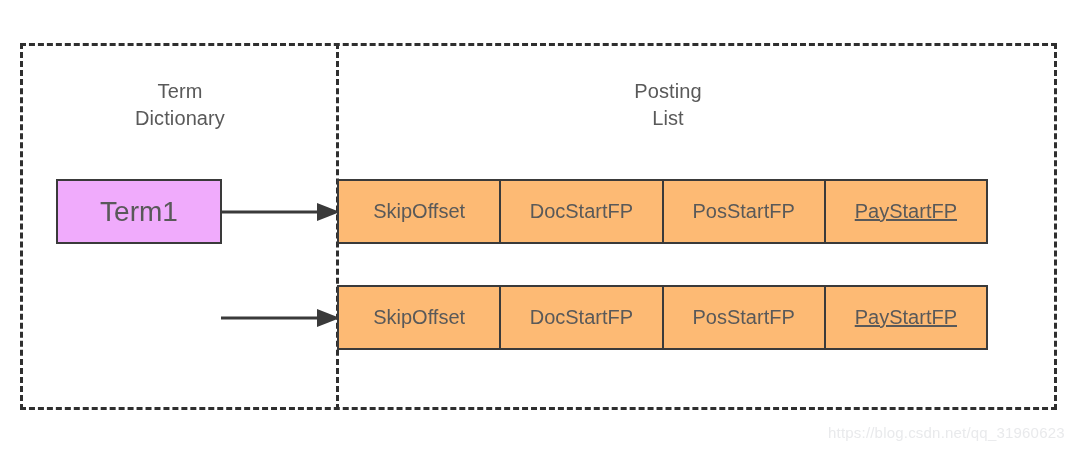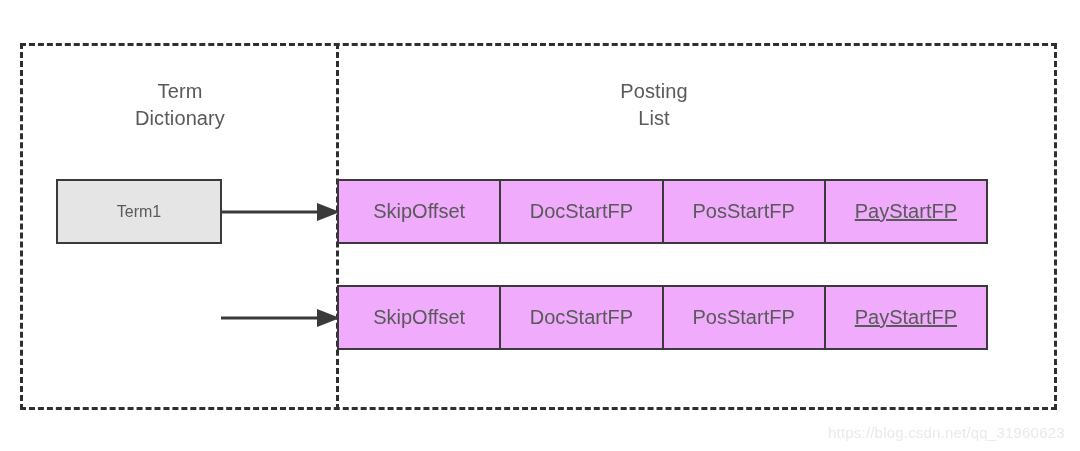--- a/index.html
+++ b/index.html
@@ -50,38 +50,38 @@
     text-align: center;
     white-space: pre-line;
     letter-spacing: 0.1px;
   }
   .caption-term-dictionary {
     left: 60px;
     top: 78px;
     width: 240px;
   }
   .caption-posting-list {
-    left: 534px;
+    left: 548px;
     top: 78px;
     width: 240px;
   }
 
   
   .term-box {
     position: absolute;
     box-sizing: border-box;
     width: 166px;
     height: 65px;
     border: 2.5px solid #3a3a3a;
-    background: #e5e5e5;
+    background: #f0abfc;
     display: flex;
     align-items: center;
     justify-content: center;
     color: #595959;
-    font-size: 16px;
+    font-size: 28px;
     text-align: right;
   }
   .term-box-1 { left: 56px; top: 179px; }
   .term-box-2 { left: 56px; top: 285px; }
 
   
   .connector {
     position: absolute;
     height: 20px;
     width: 120px;
@@ -92,21 +92,21 @@
   .connector svg { display: block; }
 
   
   .posting-row {
     position: absolute;
     left: 337px;
     width: 651px;
     height: 65px;
     box-sizing: border-box;
     border: 2.5px solid #3a3a3a;
-    background: #f0abfc;
+    background: #fdba74;
     display: flex;
   }
   .posting-row-1 { top: 179px; }
   .posting-row-2 { top: 285px; }
 
   .posting-cell {
     flex: 1 1 0;
     box-sizing: border-box;
     display: flex;
     align-items: center;

